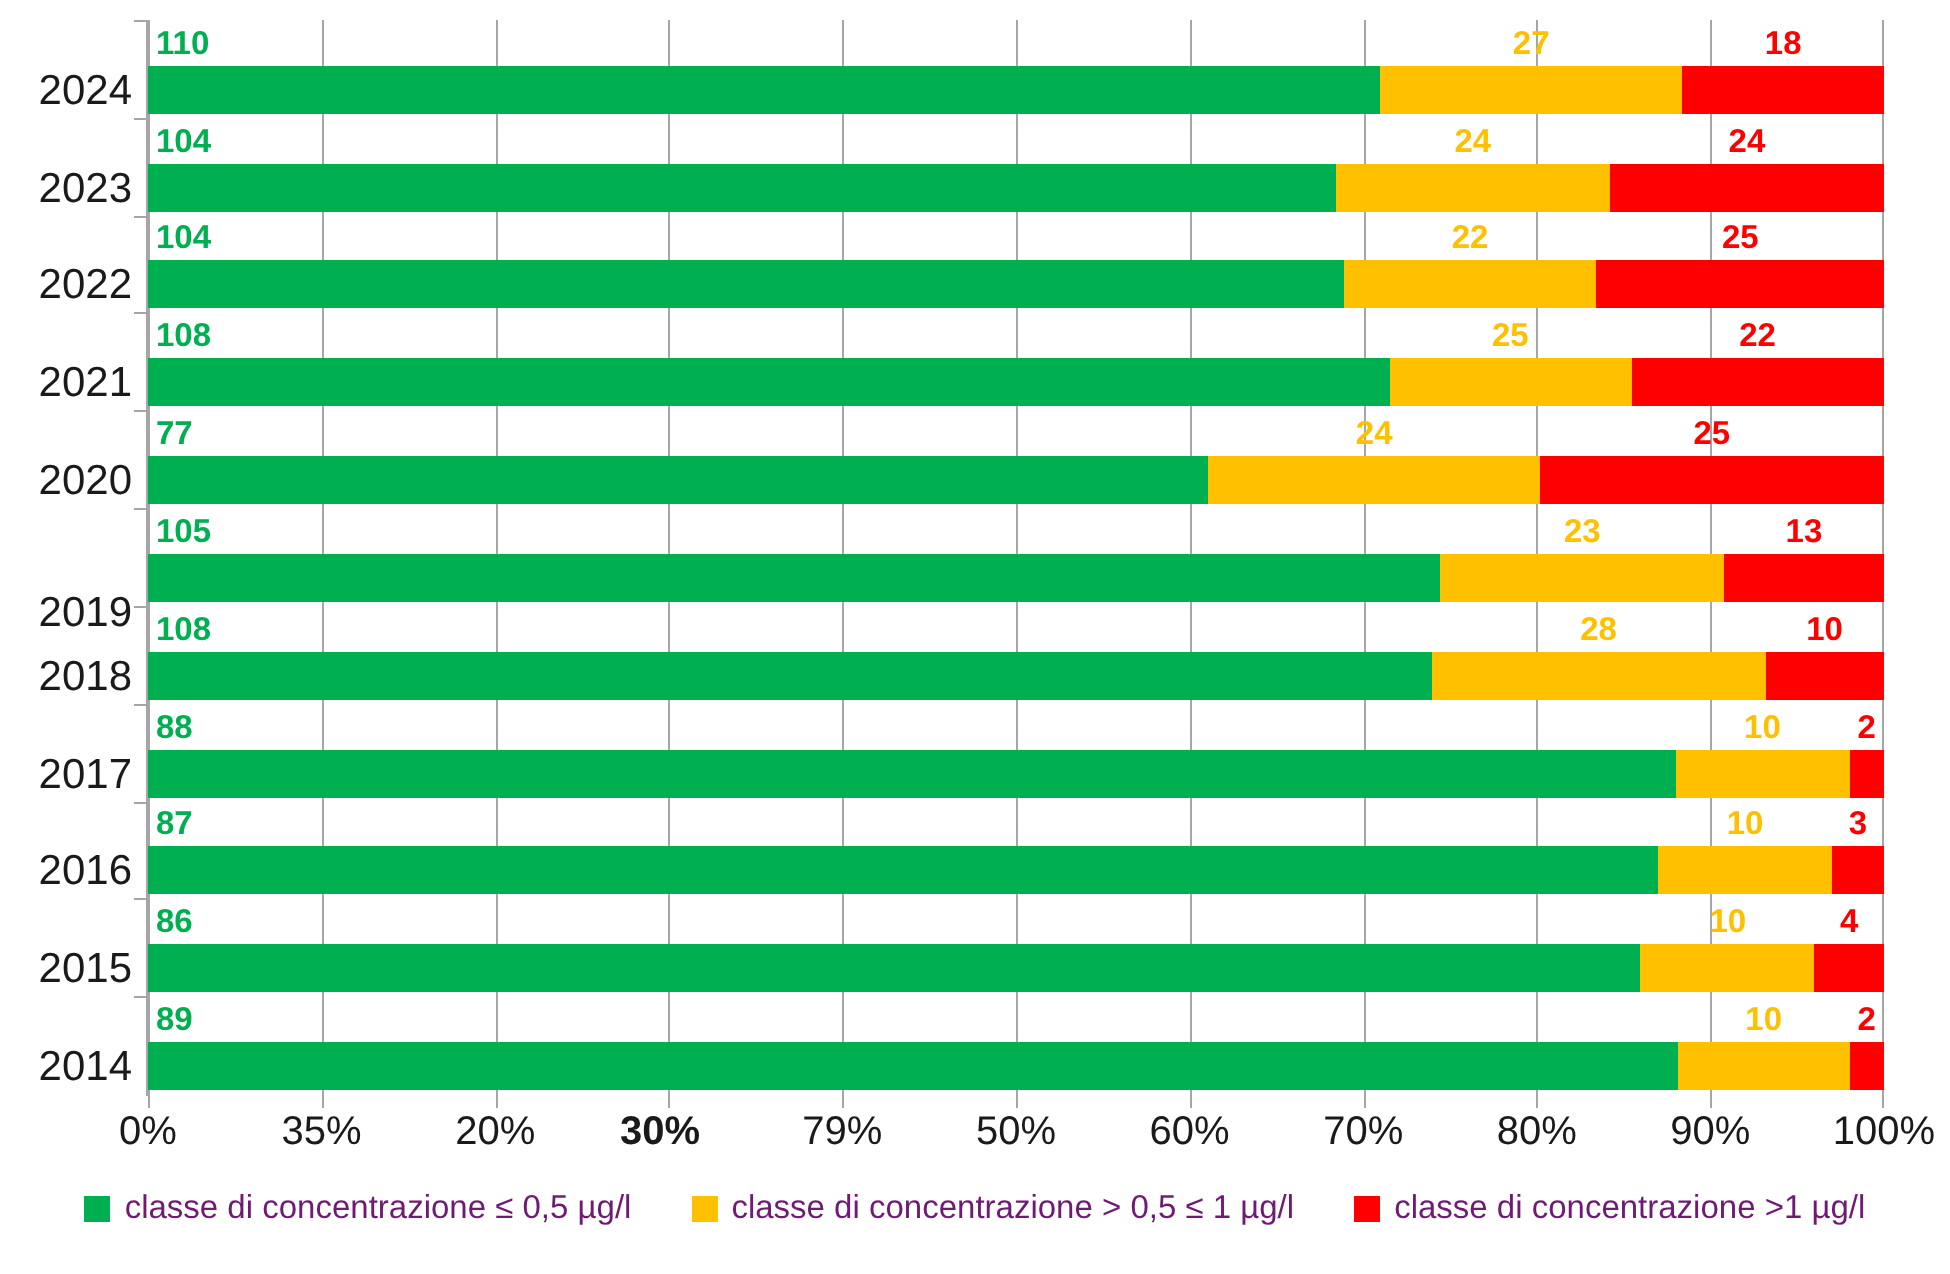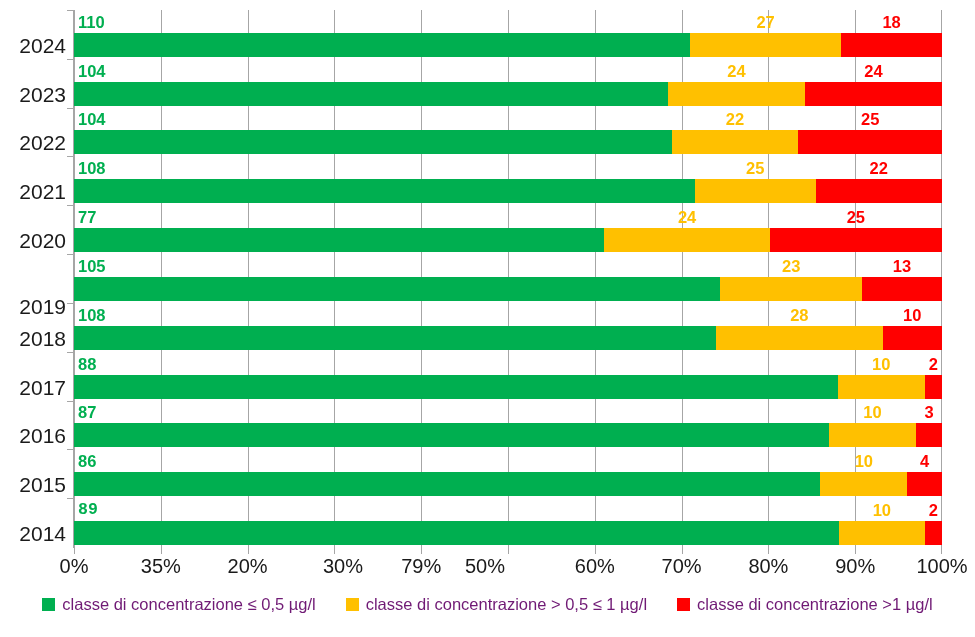--- a/index.html
+++ b/index.html
@@ -202,23 +202,23 @@
       <div class="year-label" style="top: 327.727px;">2018</div>
       <div class="year-label" style="top: 376.545px;">2017</div>
       <div class="year-label" style="top: 425.364px;">2016</div>
       <div class="year-label" style="top: 474.182px;">2015</div>
       <div class="year-label" style="top: 523px;">2014</div>
     </div>
   <div id="xtick-labels">
       <div class="xtick-label" style="left: 74px;">0%</div>
       <div class="xtick-label" style="left: 160.8px;">35%</div>
       <div class="xtick-label" style="left: 247.6px;">20%</div>
-      <div class="xtick-label" style="left: 343px;">30%</div>
+      <div class="xtick-label" style="left: 330px; font-weight: bold;">30%</div>
       <div class="xtick-label" style="left: 421.2px;">79%</div>
-      <div class="xtick-label" style="left: 485px;">50%</div>
+      <div class="xtick-label" style="left: 508px;">50%</div>
       <div class="xtick-label" style="left: 594.8px;">60%</div>
       <div class="xtick-label" style="left: 681.6px;">70%</div>
       <div class="xtick-label" style="left: 768.4px;">80%</div>
       <div class="xtick-label" style="left: 855.2px;">90%</div>
       <div class="xtick-label" style="left: 942px;">100%</div>
     </div>
 
   <div class="legend" id="legend">
       <div class="legend-item">
         <span class="legend-swatch" style="background: rgb(0, 175, 80);"></span>
@@ -257,16 +257,16 @@
     <div class="value-label lab-red" style="left: 912.274px; transform: translateX(-50%); top: 306.727px;">10</div>
     <div class="value-label lab-green" style="left: 78px; top: 355.545px;">88</div>
     <div class="value-label lab-yellow" style="left: 881.24px; transform: translateX(-50%); top: 355.545px;">10</div>
     <div class="value-label lab-red" style="left: 933.32px; transform: translateX(-50%); top: 355.545px;">2</div>
     <div class="value-label lab-green" style="left: 78px; top: 404.364px;">87</div>
     <div class="value-label lab-yellow" style="left: 872.56px; transform: translateX(-50%); top: 404.364px;">10</div>
     <div class="value-label lab-red" style="left: 928.98px; transform: translateX(-50%); top: 404.364px;">3</div>
     <div class="value-label lab-green" style="left: 78px; top: 453.182px;">86</div>
     <div class="value-label lab-yellow" style="left: 863.88px; transform: translateX(-50%); top: 453.182px;">10</div>
     <div class="value-label lab-red" style="left: 924.64px; transform: translateX(-50%); top: 453.182px;">4</div>
-    <div class="value-label lab-green" style="left: 78px; top: 502px; font-family: Liberation Mono, monospace;">89</div>
+    <div class="value-label lab-green" style="left: 78px; top: 502px;">89</div>
     <div class="value-label lab-yellow" style="left: 881.842px; transform: translateX(-50%); top: 502px;">10</div>
     <div class="value-label lab-red" style="left: 933.406px; transform: translateX(-50%); top: 502px;">2</div>
   </div>
 
 </body></html>

